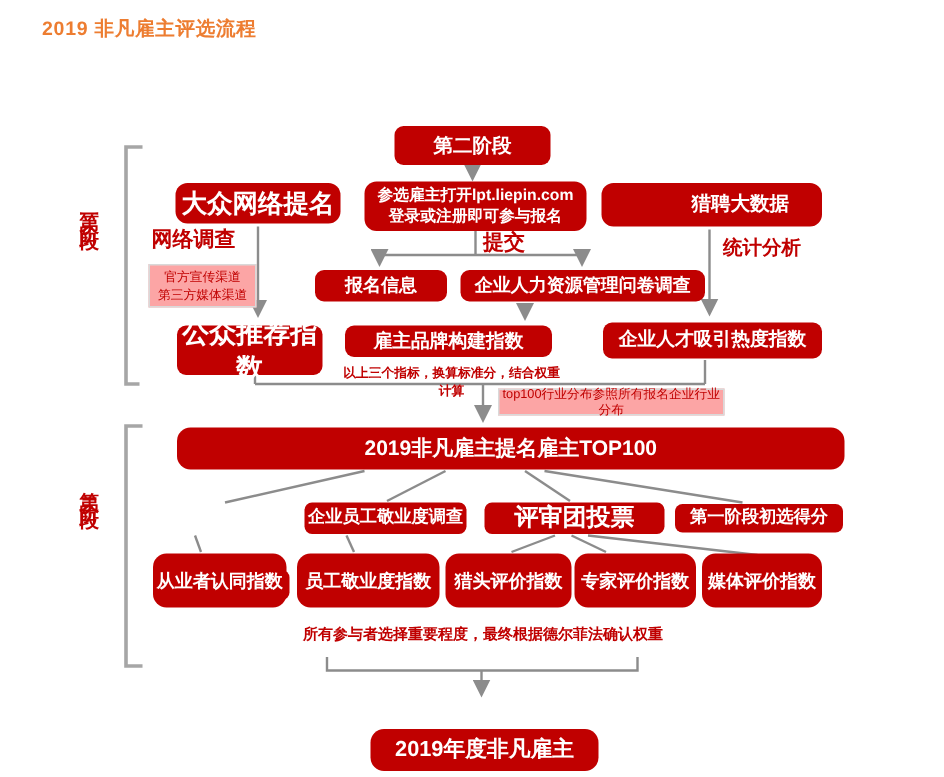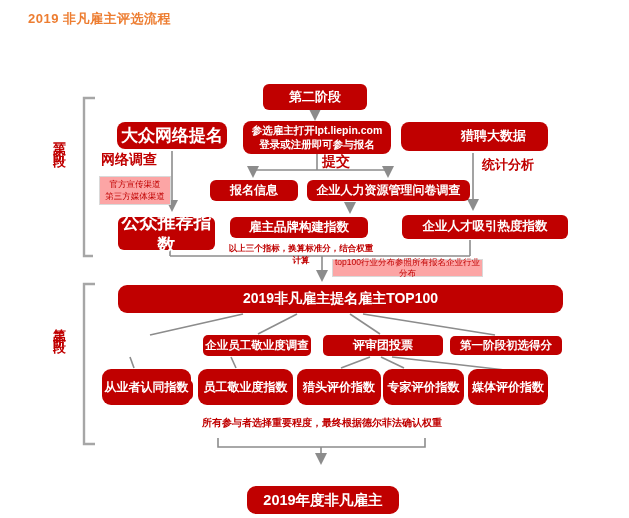--- a/index.html
+++ b/index.html
@@ -95,33 +95,33 @@
 第三方媒体渠道</div>
 
 <div class="node" style="left:210px;top:180px;width:88px;height:21px;border-radius:6px;font-size:12px;">报名信息</div>
 
 <div class="node" style="left:307px;top:180px;width:163px;height:21px;border-radius:6px;font-size:12px;">企业人力资源管理问卷调查</div>
 
 <div class="node" style="left:118px;top:217px;width:97px;height:33px;border-radius:6px;font-size:18px;">公众推荐指数</div>
 
 <div class="node" style="left:230px;top:217px;width:138px;height:21px;border-radius:6px;font-size:12.5px;">雇主品牌构建指数</div>
 
-<div class="node" style="left:402px;top:215px;width:166px;height:24px;border-radius:6px;font-size:12.5px;">企业人才吸引热度指数</div>
+<div class="node" style="left:402px;top:215px;width:146px;height:24px;border-radius:6px;font-size:12.5px;">企业人才吸引热度指数</div>
 
 <div class="rlabel" style="left:226px;top:243px;width:150px;font-size:8.5px;text-align:center;">以上三个指标，换算标准分，结合权重计算</div>
 
 <div class="notebox" style="left:332px;top:259px;width:151px;height:18px;font-size:8.5px;">top100行业分布参照所有报名企业行业分布</div>
 
 <div class="node" style="left:118px;top:285px;width:445px;height:28px;border-radius:9px;font-size:14px;">2019非凡雇主提名雇主TOP100</div>
 
 <div class="node" style="left:105px;top:336px;width:88px;height:20px;border-radius:5px;font-size:11.5px;margin-top:44px;">从业者认知调查</div>
 
 <div class="node" style="left:203px;top:335px;width:108px;height:21px;border-radius:5px;font-size:11.5px;">企业员工敬业度调查</div>
 
-<div class="node" style="left:323px;top:335px;width:120px;height:21px;border-radius:5px;font-size:12px;">评审团投票</div>
+<div class="node" style="left:323px;top:335px;width:120px;height:21px;border-radius:5px;font-size:16px;">评审团投票</div>
 
 <div class="node" style="left:450px;top:336px;width:112px;height:19px;border-radius:5px;font-size:11.5px;">第一阶段初选得分</div>
 
 <div class="node" style="left:102px;top:369px;width:89px;height:36px;border-radius:9px;font-size:12px;">从业者认同指数</div>
 
 <div class="node" style="left:198px;top:369px;width:95px;height:36px;border-radius:9px;font-size:12px;">员工敬业度指数</div>
 
 <div class="node" style="left:297px;top:369px;width:84px;height:36px;border-radius:9px;font-size:12px;">猎头评价指数</div>
 
 <div class="node" style="left:383px;top:369px;width:81px;height:36px;border-radius:9px;font-size:12px;">专家评价指数</div>

